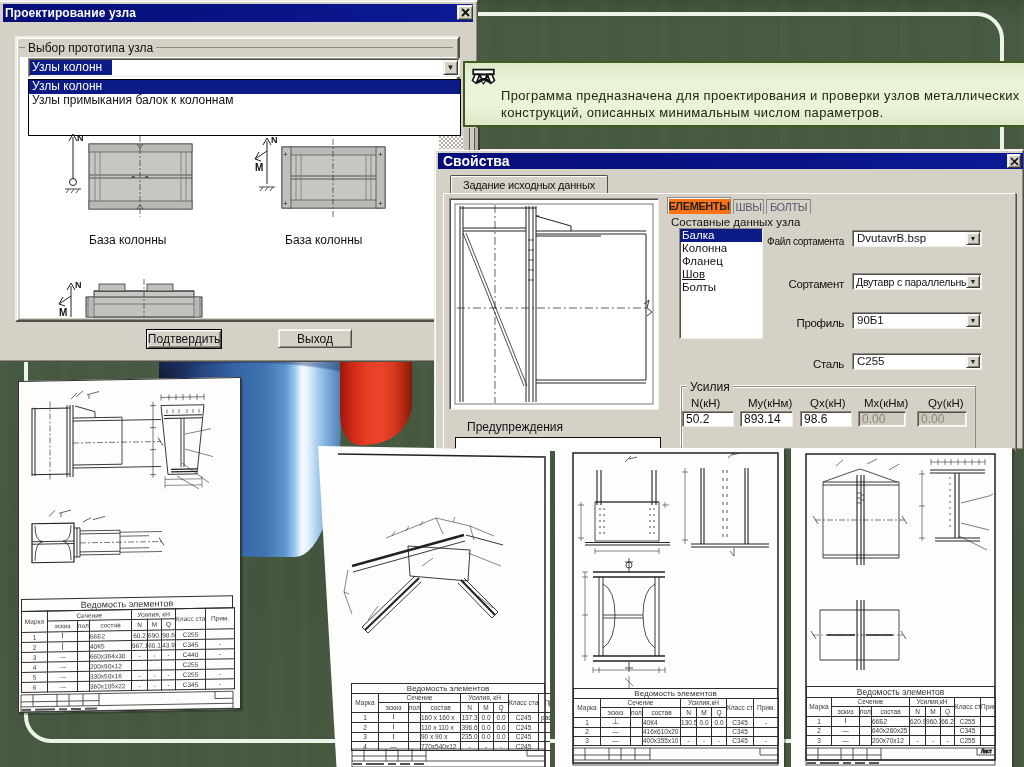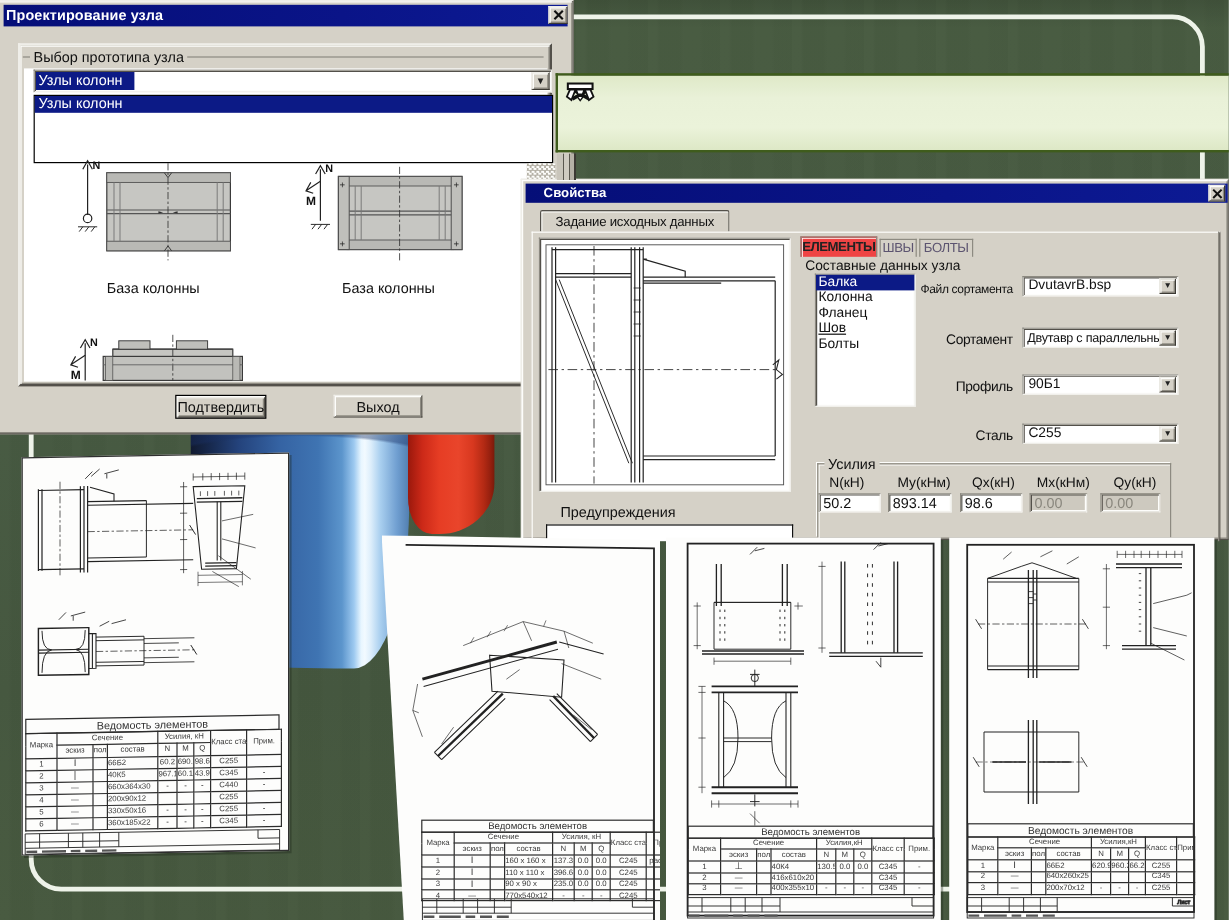--- a/index.html
+++ b/index.html
@@ -45,20 +45,21 @@
 
   <div class="abs sunken" style="left:29px;top:57px;width:432px;height:19px;background:#fff;">
     <div class="abs" style="left:1px;top:1px;width:82px;height:15px;background:#0c1a86;color:#fff;font-size:12px;line-height:15px;padding-left:2px;">Узлы колонн</div>
     <div class="abs xbtn" style="right:1px;top:1px;width:15px;height:15px;">
         <span style="display:block;font-size:8px;line-height:14px;color:#222;">▼</span>
       </div>
   </div>
 
   <div class="abs" style="left:29px;top:78px;width:433px;height:57px;background:#fff;border:1px solid #000;font-size:12px;color:#111;">
     <div style="height:13.5px;line-height:13.5px;padding-left:3px;background:#0c1a86;color:#fff;">Узлы колонн</div>
+    <div style="height:13.5px;line-height:13.5px;padding-left:3px;">Узлы примыкания балок к колоннам</div>
   </div>
 
   <svg style="left:0;top:0;width:480px;height:362px;" viewBox="0 0 480 362">
     <g stroke="#222" stroke-width="1" fill="none">
 
       <path d="M74 136 L74 178 M70 140 L74 133 L78 140"></path>
       <circle cx="74" cy="181" r="3.5"></circle>
       <path d="M66 188 L82 188 M67 192 L70 188 M72 192 L75 188 M77 192 L80 188" stroke-width="0.8"></path>
       <text x="78" y="140" font-size="9" fill="#111" stroke="none" font-weight="bold">N</text>
     </g>
@@ -124,24 +125,25 @@
 
 <div class="abs" style="left:463px;top:61px;width:561px;height:66px;background:linear-gradient(180deg,#dfe9c8 0,#e9f1d8 30%,#ebf3da 70%,#dde8c6 100%);border:2px solid #3f5c1c;border-right:none;">
   <svg style="left:7px;top:4px;width:23px;height:23px;" viewBox="0 0 23 23">
     <rect x="1.2" y="2.6" width="20.6" height="4.6" fill="#fff" stroke="#111" stroke-width="1.7"></rect>
     <path d="M5 7.5 L19 15.5 M19 7.5 L5 15.5" stroke="#111" stroke-width="2.9"></path>
     <path d="M3 7.6 L7.6 7.6 L4.2 16.4 L0.4 13.6 Z" fill="#fff" stroke="#111" stroke-width="1.5"></path>
     <path d="M15.4 7.6 L20 7.6 L22.6 13.6 L18.8 16.4 Z" fill="#fff" stroke="#111" stroke-width="1.5"></path>
     <path d="M8.2 7.8 L14.8 7.8 L13.4 11.6 L9.6 11.6 Z" fill="#fff" stroke="#111" stroke-width="1.2"></path>
     <path d="M8.8 13.2 L14.2 13.2 L11.5 16.8 Z" fill="#fff" stroke="#111" stroke-width="1.2"></path>
   </svg>
+  <div class="abs" style="left:36px;top:25px;font-size:13px;color:#20270f;line-height:16.5px;letter-spacing:0.35px;white-space:nowrap;">Программа предназначена для проектирования и проверки узлов металлических<br>конструкций, описанных минимальным числом параметров.</div>
 </div>
 
 <div class="abs face raised" style="left:434px;top:149px;width:590px;height:301px;">
-  <div class="tbar" style="left:3px;top:3px;right:0;height:16px;font-size:11px;line-height:16px;padding-left:15px;">Свойства</div>
+  <div class="tbar" style="left:3px;top:3px;right:0;height:16px;font-size:14px;line-height:16px;padding-left:5px;">Свойства</div>
   <div class="xbtn" style="left:572px;top:4px;width:14px;height:14px;">
       <svg style="left:2px;top:2px;width:9px;height:9px;" viewBox="0 0 9 9">
         <path d="M1 1 L8 8 M8 1 L1 8" stroke="#111" stroke-width="1.7"></path>
       </svg>
     </div>
 
   <div class="abs" style="left:15px;top:25px;width:158px;height:18px;background:#d5d1c7;border:1px solid #53504a;border-bottom:none;box-shadow:inset 1px 1px 0 #fdfdfb;font-size:11px;color:#111;line-height:18px;text-align:center;border-radius:2px 2px 0 0;letter-spacing:-0.2px;">Задание исходных данных</div>
   <div class="abs" style="left:8px;top:43px;width:574px;height:258px;border-top:1px solid #fdfdfb;border-left:1px solid #fdfdfb;border-right:1px solid #53504a;"></div>
 
   <div class="abs sunken" style="left:14px;top:48px;width:210px;height:212px;background:#fff;"></div>
@@ -158,21 +160,21 @@
       <path d="M12 33 L73 186 M15 33 L76 186" stroke-width="0.8"></path>
       <path d="M77 40 L83 40 M77 50 L83 50 M77 60 L83 60 M77 70 L83 70 M77 80 L83 80" stroke-width="0.7"></path>
       <path d="M44 5 L44 203" stroke-width="0.7" stroke-dasharray="8 3 2 3"></path>
       <path d="M6 108 L196 108" stroke-width="0.7" stroke-dasharray="8 3 2 3"></path>
       <path d="M193 104 L198 100 L196 108 L201 112 L196 116" stroke-width="0.9"></path>
     </g>
   </svg>
   <div class="abs" style="left:32px;top:270px;font-size:12px;color:#111;">Предупреждения</div>
   <div class="abs" style="left:20px;top:287px;width:206px;height:14px;background:#fff;border:1px solid #111;border-bottom:none;"></div>
 
-  <div class="abs" style="left:232px;top:47px;width:64px;height:17px;background:#ef4444;border:1px solid #8d8a81;border-bottom:none;box-shadow:inset 1px 1px 0 #fdfdfb;font-size:11px;font-weight:bold;color:#222;text-align:center;line-height:16px;letter-spacing:-0.4px;">ЕЛЕМЕНТЫ</div>
+  <div class="abs" style="left:232px;top:47px;width:64px;height:17px;background:#f97316;border:1px solid #8d8a81;border-bottom:none;box-shadow:inset 1px 1px 0 #fdfdfb;font-size:11px;font-weight:bold;color:#222;text-align:center;line-height:16px;letter-spacing:-0.4px;">ЕЛЕМЕНТЫ</div>
   <div class="abs" style="left:298px;top:49px;width:31px;height:15px;background:#d5d1c7;border:1px solid #8d8a81;border-bottom:none;font-size:11px;color:#5c5470;text-align:center;line-height:15px;letter-spacing:-0.4px;">ШВЫ</div>
   <div class="abs" style="left:331px;top:49px;width:45px;height:15px;background:#d5d1c7;border:1px solid #8d8a81;border-bottom:none;font-size:11px;color:#5c5470;text-align:center;line-height:15px;letter-spacing:-0.4px;">БОЛТЫ</div>
   <div class="abs" style="left:236px;top:66px;font-size:11.5px;color:#111;">Составные данных узла</div>
 
   <div class="abs sunken" style="left:244px;top:78px;width:84px;height:111px;background:#fff;font-size:11.5px;color:#111;">
     <div style="height:13px;line-height:13px;background:#0c1a86;color:#fff;padding-left:2px;">Балка</div>
     <div style="height:13px;line-height:13px;padding-left:2px;">Колонна</div>
     <div style="height:13px;line-height:13px;padding-left:2px;">Фланец</div>
     <div style="height:13px;line-height:13px;padding-left:2px;text-decoration:underline;">Шов</div>
     <div style="height:13px;line-height:13px;padding-left:2px;">Болты</div>

